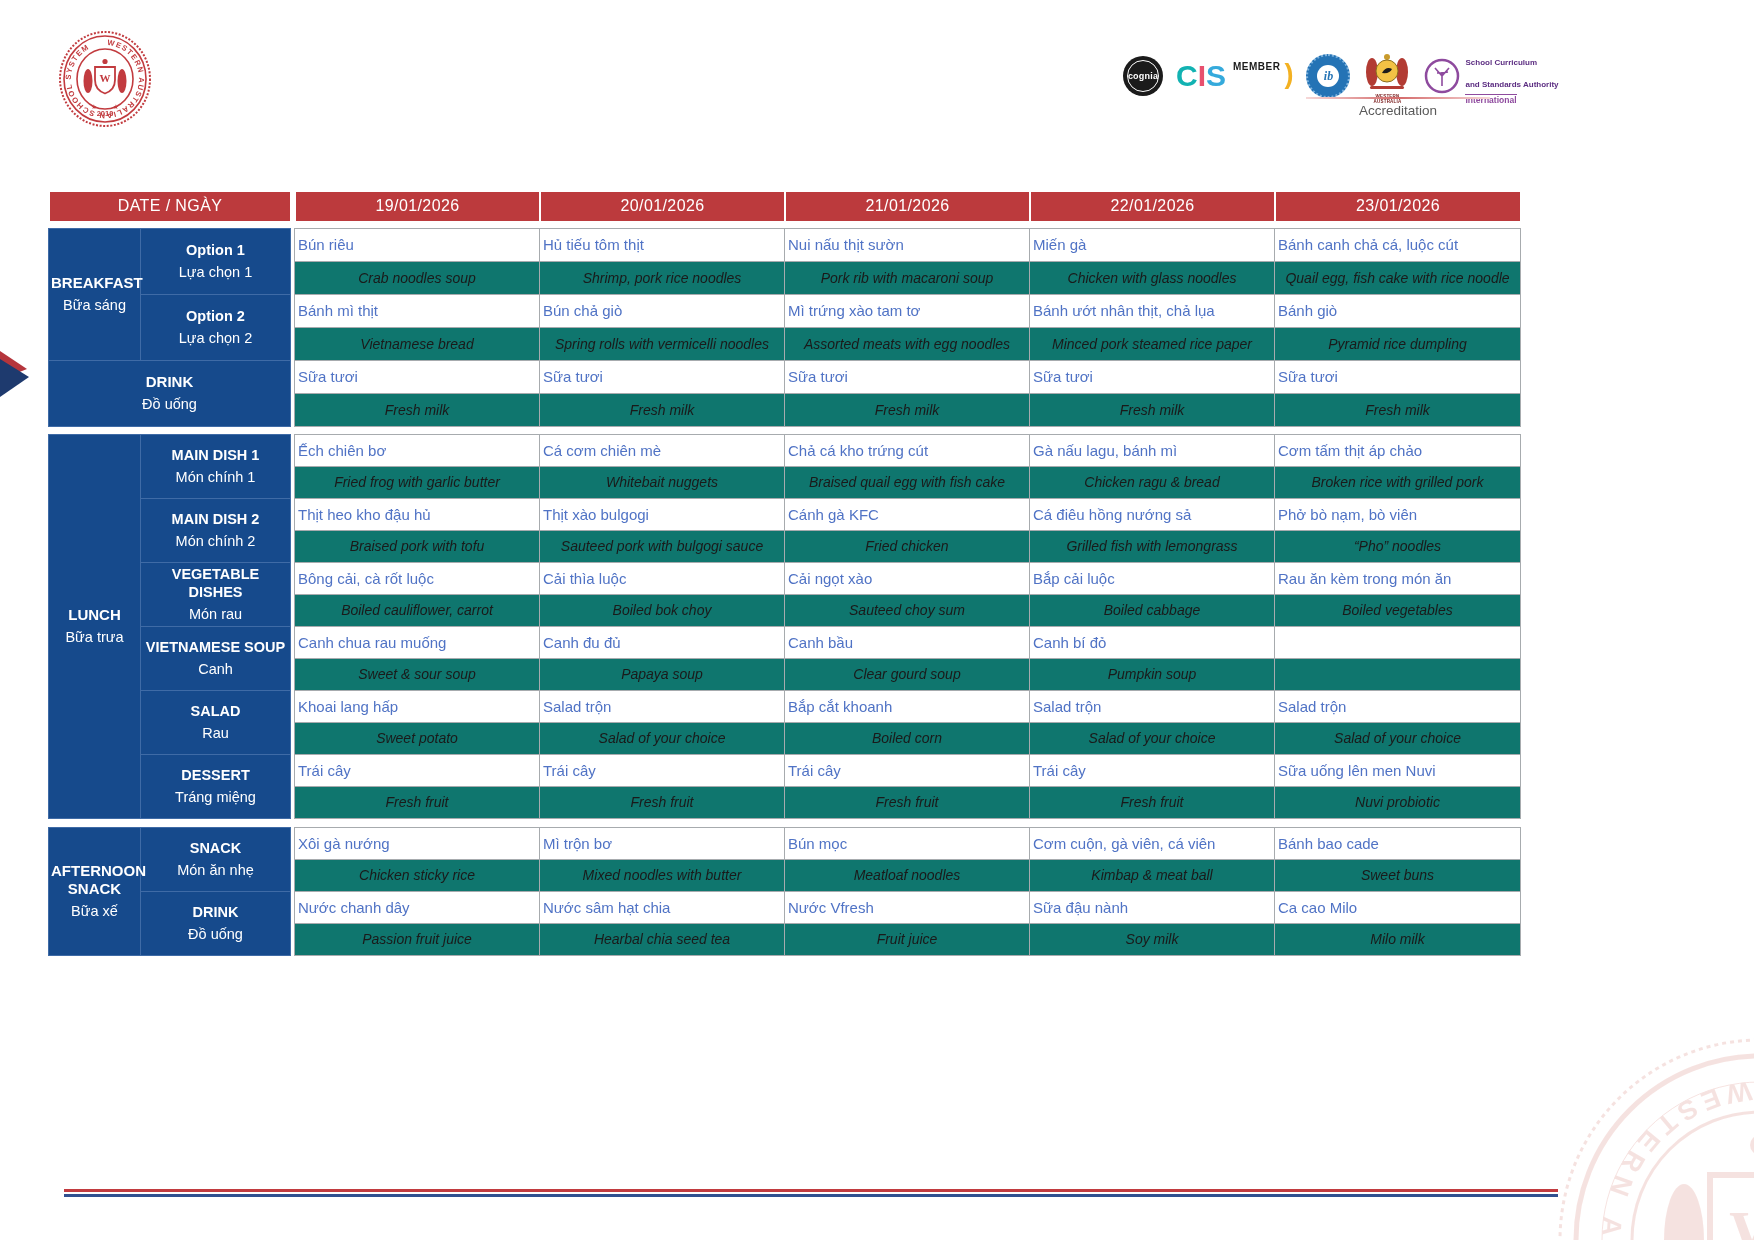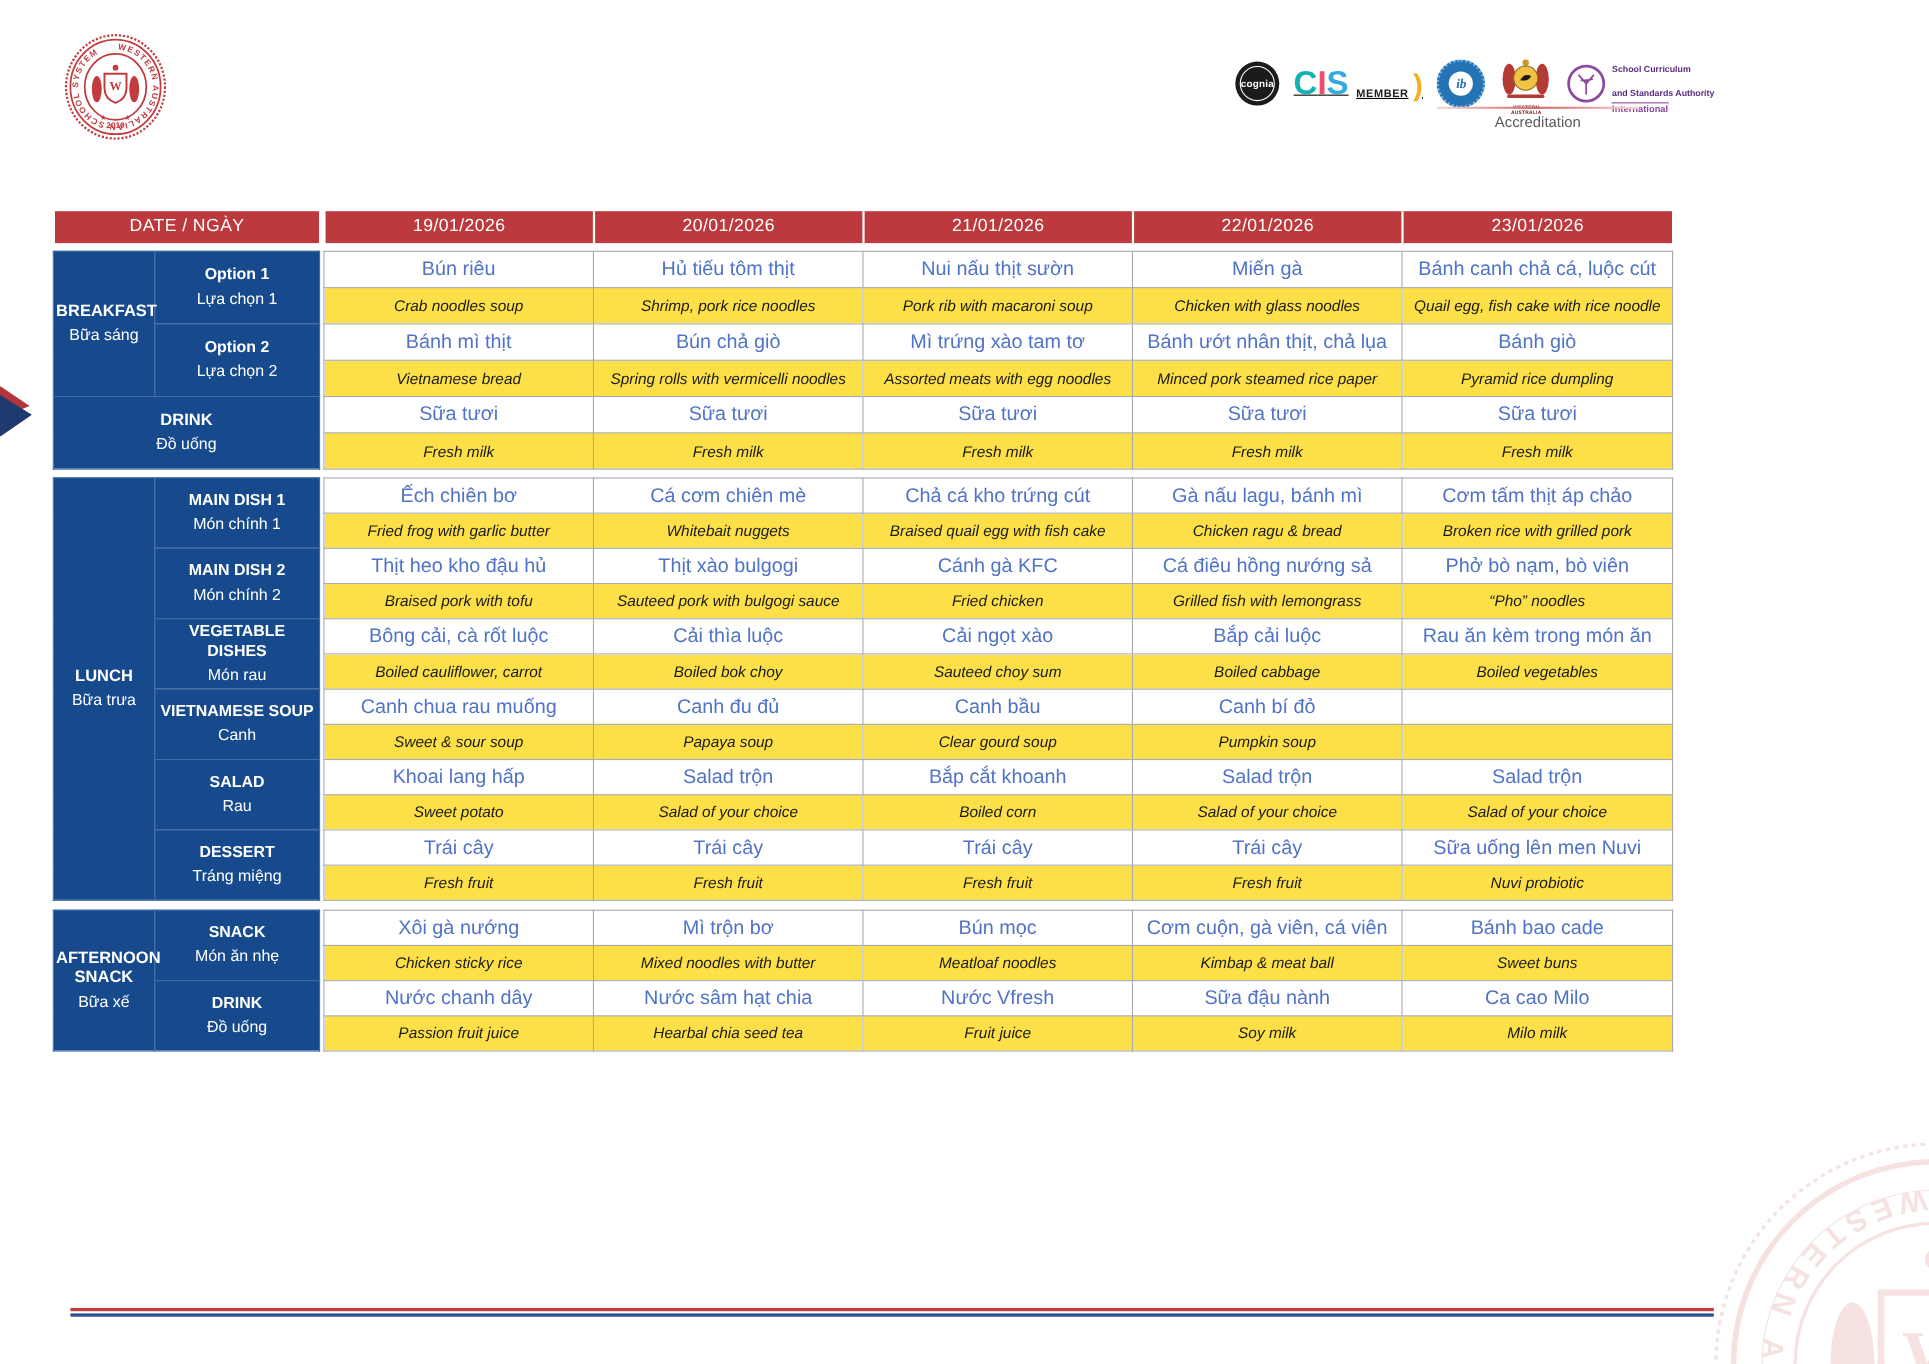--- a/index.html
+++ b/index.html
@@ -13,21 +13,21 @@
   .t3{font-family:"Liberation Serif",serif;font-style:italic;font-weight:600;font-size:19px;color:#151515;margin-top:4px;}
   .t4{font-family:"Liberation Serif",serif;font-weight:700;font-size:19px;color:#b5353c;margin-top:17px;letter-spacing:.5px;}
 
   .school-logo{position:absolute;left:58px;top:30px;}
 
   
   .accr-strip{position:absolute;left:1123px;top:50px;width:380px;height:52px;display:flex;align-items:center;gap:13px;}
   .cognia{width:40px;height:40px;border-radius:50%;background:#1b1b1b;display:flex;align-items:center;justify-content:center;position:relative;flex:0 0 auto;}
   .cognia::before{content:"";position:absolute;inset:4px;border:1px solid #fff;border-radius:50%;}
   .cognia span{color:#fff;font-size:9px;font-weight:700;letter-spacing:.2px;z-index:1;}
-  .cis{display:flex;align-items:flex-end;gap:4px;flex:0 0 auto;text-decoration:underline;}
+  .cis{display:flex;align-items:flex-start;gap:4px;flex:0 0 auto;}
   .cis-letters span{font-size:30px;font-weight:800;line-height:1;}
   .cis-c{color:#12b2b2;} .cis-i{color:#e8506e;} .cis-s{color:#35aadc;}
   .cis-member{font-size:10px;font-weight:800;color:#1c1c1c;letter-spacing:.5px;margin-left:3px;}
   .cis-paren{font-size:27px;font-weight:700;color:#f3b122;line-height:1;}
   .ib{width:40px;height:40px;border-radius:50%;background:#2473b5;display:flex;align-items:center;justify-content:center;flex:0 0 auto;border:2px dotted #7db2dd;}
   .ib-inner{width:22px;height:22px;border-radius:50%;background:#fff;display:flex;align-items:center;justify-content:center;
             font-weight:700;font-style:italic;color:#2473b5;font-size:12px;font-family:"Liberation Serif",serif;}
   .wa{width:48px;text-align:center;flex:0 0 auto;}
   .wa-label{font-size:4.5px;color:#7c2020;font-weight:700;letter-spacing:.2px;margin-top:-2px;}
   .scsa{display:flex;align-items:center;gap:5px;flex:0 0 auto;}
@@ -50,23 +50,23 @@
 
   th.rc{background:#bc3a3d;color:#fff;font-size:16px;font-weight:500;letter-spacing:.4px;text-align:center;
         border-left:2px solid #fff;border-right:2px solid #fff;font-family:"Liberation Sans",sans-serif;}
   .hdr tr:first-child th{border-bottom:3px solid #fff;}
 
   td.meal,td.sub{background:#164a8c;color:#fff;text-align:center;vertical-align:middle;border:1px solid #3f6ba6;padding:2px;}
   .l1{font-weight:700;font-size:15px;line-height:1.25;}
   .l2{font-size:14.5px;line-height:1.25;margin-top:3px;font-weight:400;}
   td.sub .l1{font-size:14.5px;}
   td.sp{border:none;background:#fff;padding:0;}
-  td.vn{background:#fff;color:#5073c5;font-size:18px;text-align:center;vertical-align:middle;
+  td.vn{background:#fff;color:#5073c5;font-size:15px;vertical-align:middle;
         border:1px solid #a7abae;white-space:nowrap;overflow:hidden;padding:0 3px;}
-  td.en{background:#fde047;color:#1a1a1a;font-size:14px;font-style:italic;font-weight:500;text-align:center;vertical-align:middle;
+  td.en{background:#0f766e;color:#1a1a1a;font-size:14px;font-style:italic;font-weight:500;text-align:center;vertical-align:middle;
         border:1px solid #a7abae;white-space:nowrap;overflow:hidden;padding:0 3px;margin-left:12px;}
 
   
   .chev-red{position:absolute;left:0;top:351px;width:27px;height:40px;background:#b5353c;
             clip-path:polygon(0 0,100% 45%,0 72%);}
   .chev-blue{position:absolute;left:0;top:357px;width:29px;height:40px;background:#1e3a6e;
              clip-path:polygon(0 5%,100% 50%,0 100%);}
   .line-red{position:absolute;left:64px;top:1189px;width:1494px;height:3px;background:#c23b3f;}
   .line-blue{position:absolute;left:64px;top:1194px;width:1494px;height:3px;background:#31508f;}
   .watermark{position:absolute;left:1492px;top:985px;opacity:.14;}

